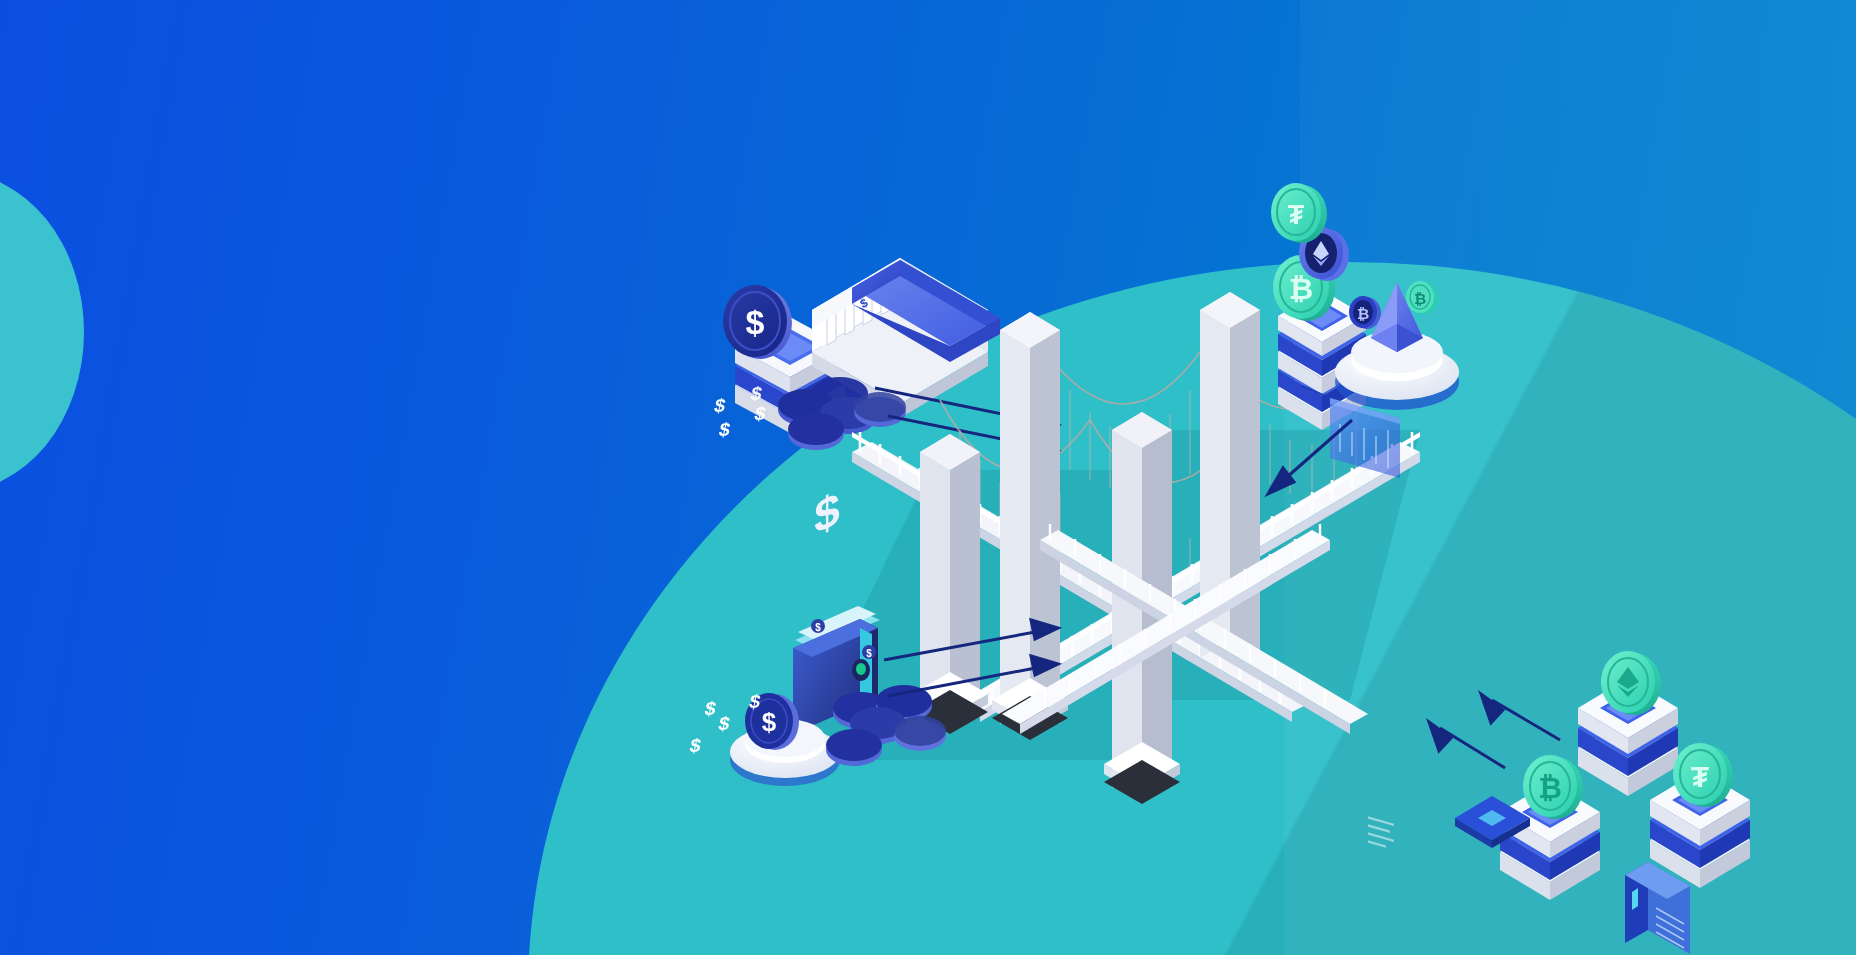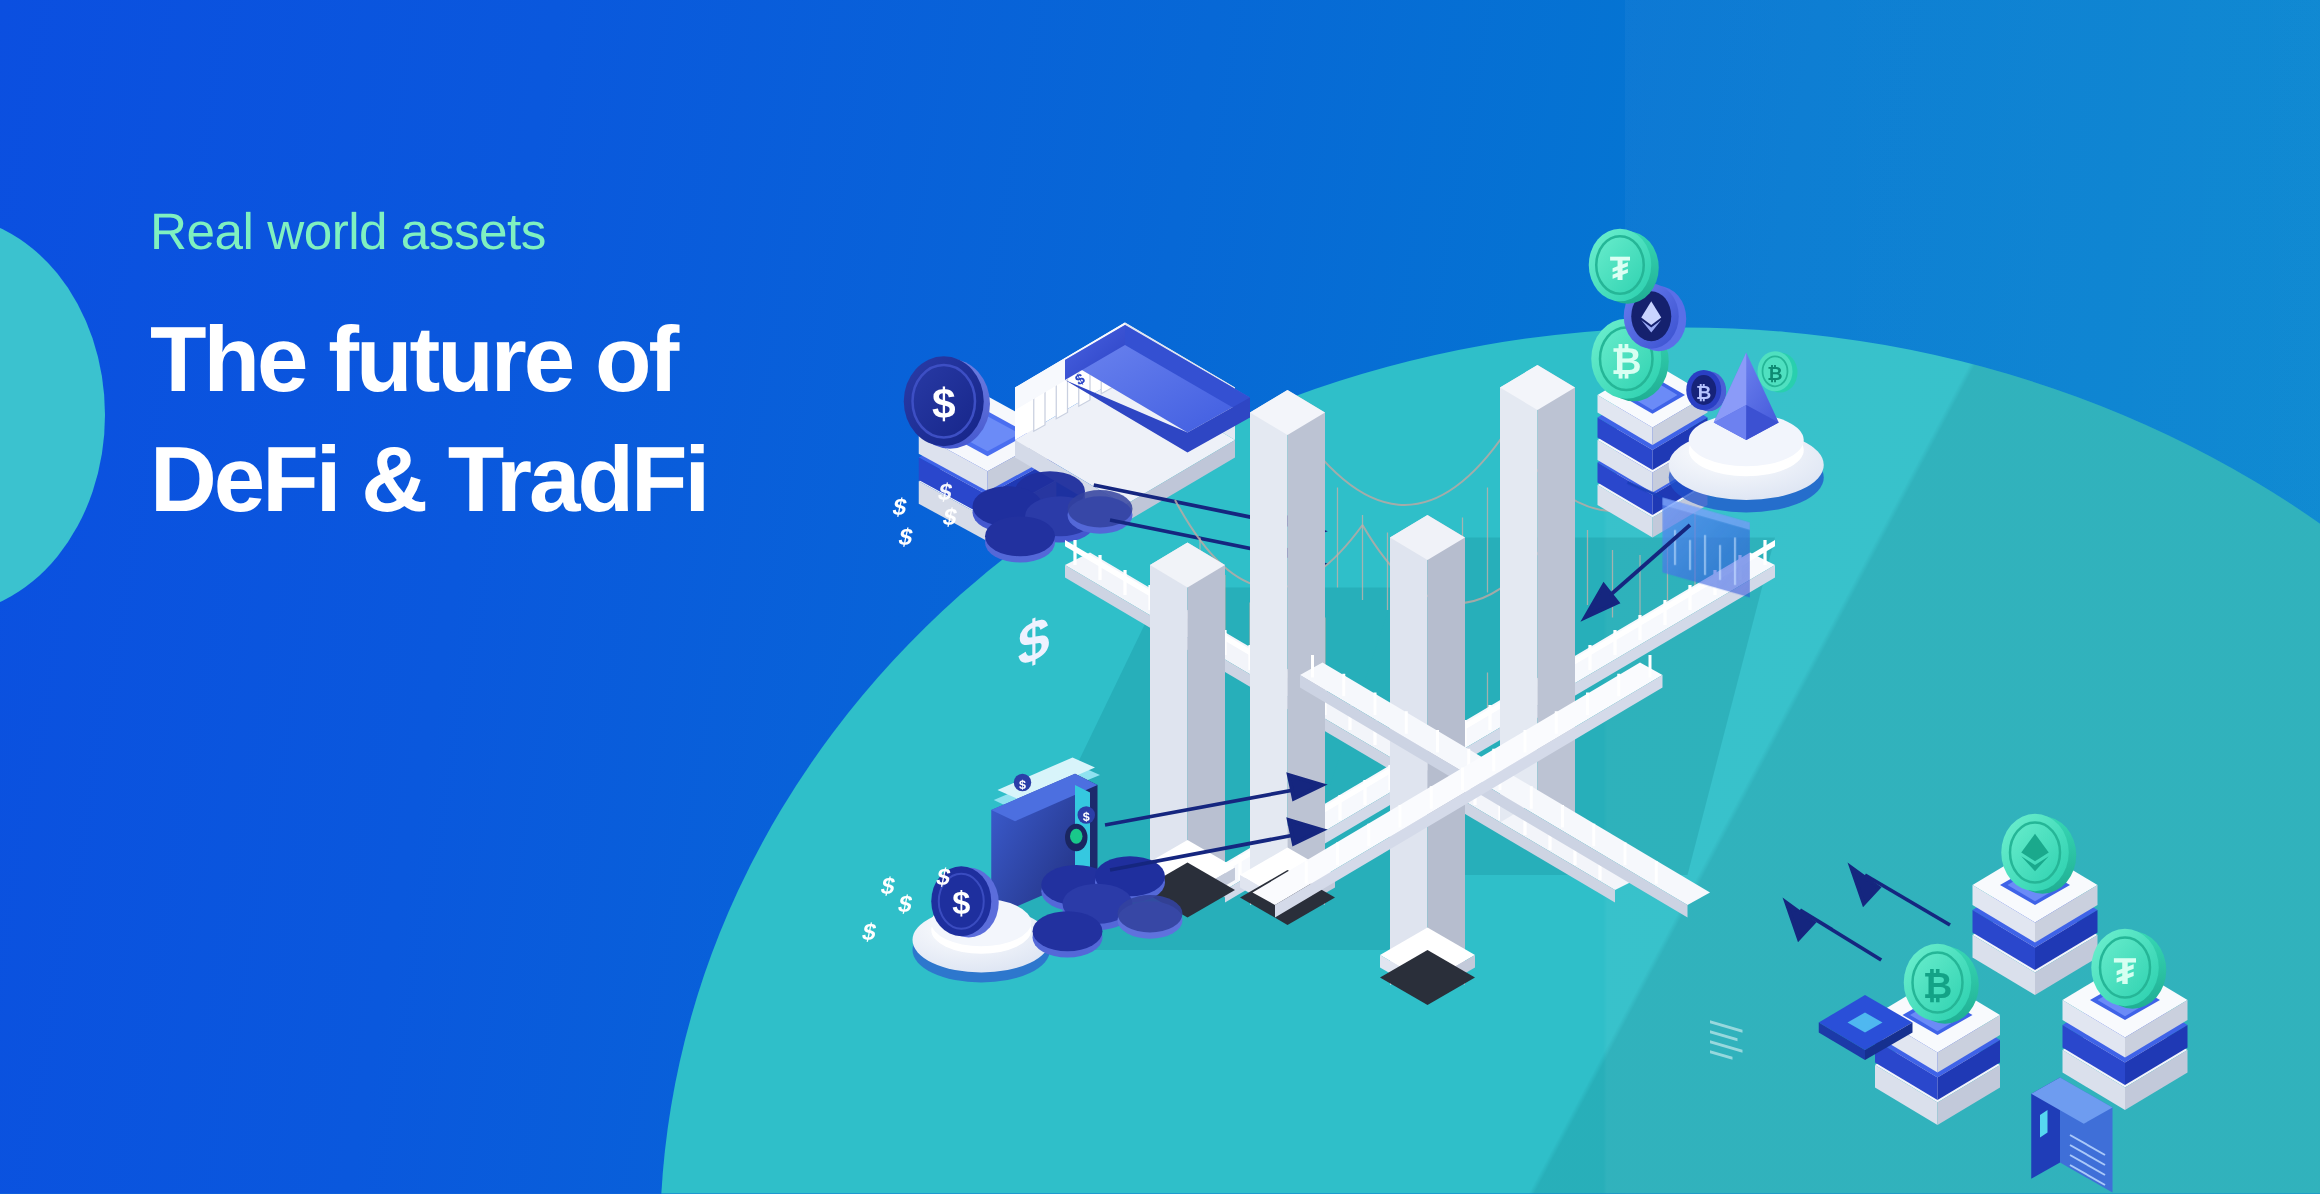--- a/index.html
+++ b/index.html
@@ -90,27 +90,20 @@
 <body>
 
 <div class="banner">
 
   <div class="seam"></div>
   <div class="left-circle"></div>
   <div class="teal-blob"></div>
   <div class="teal-blob-shade"></div>
   <div class="teal-blob-shade2"></div>
 
-  <div class="copy">
-    <div class="eyebrow">Real world assets</div>
-    <div class="headline">
-      <span class="l2">The future of</span>
-      <span class="l2">DeFi &amp; TradFi</span>
-    </div>
-  </div>
 
   <div class="illus">
   <svg width="1856" height="955" viewBox="0 0 1856 955">
     <defs>
       <linearGradient id="gCoinFace" x1="0" y1="0" x2="1" y2="1">
         <stop offset="0" stop-color="#2a3ca8"></stop>
             <stop offset="1" stop-color="#152487"></stop>
       </linearGradient>
       <linearGradient id="gCoinSide" x1="0" y1="0" x2="0" y2="1">
         <stop offset="0" stop-color="#6f7ee0"></stop>

